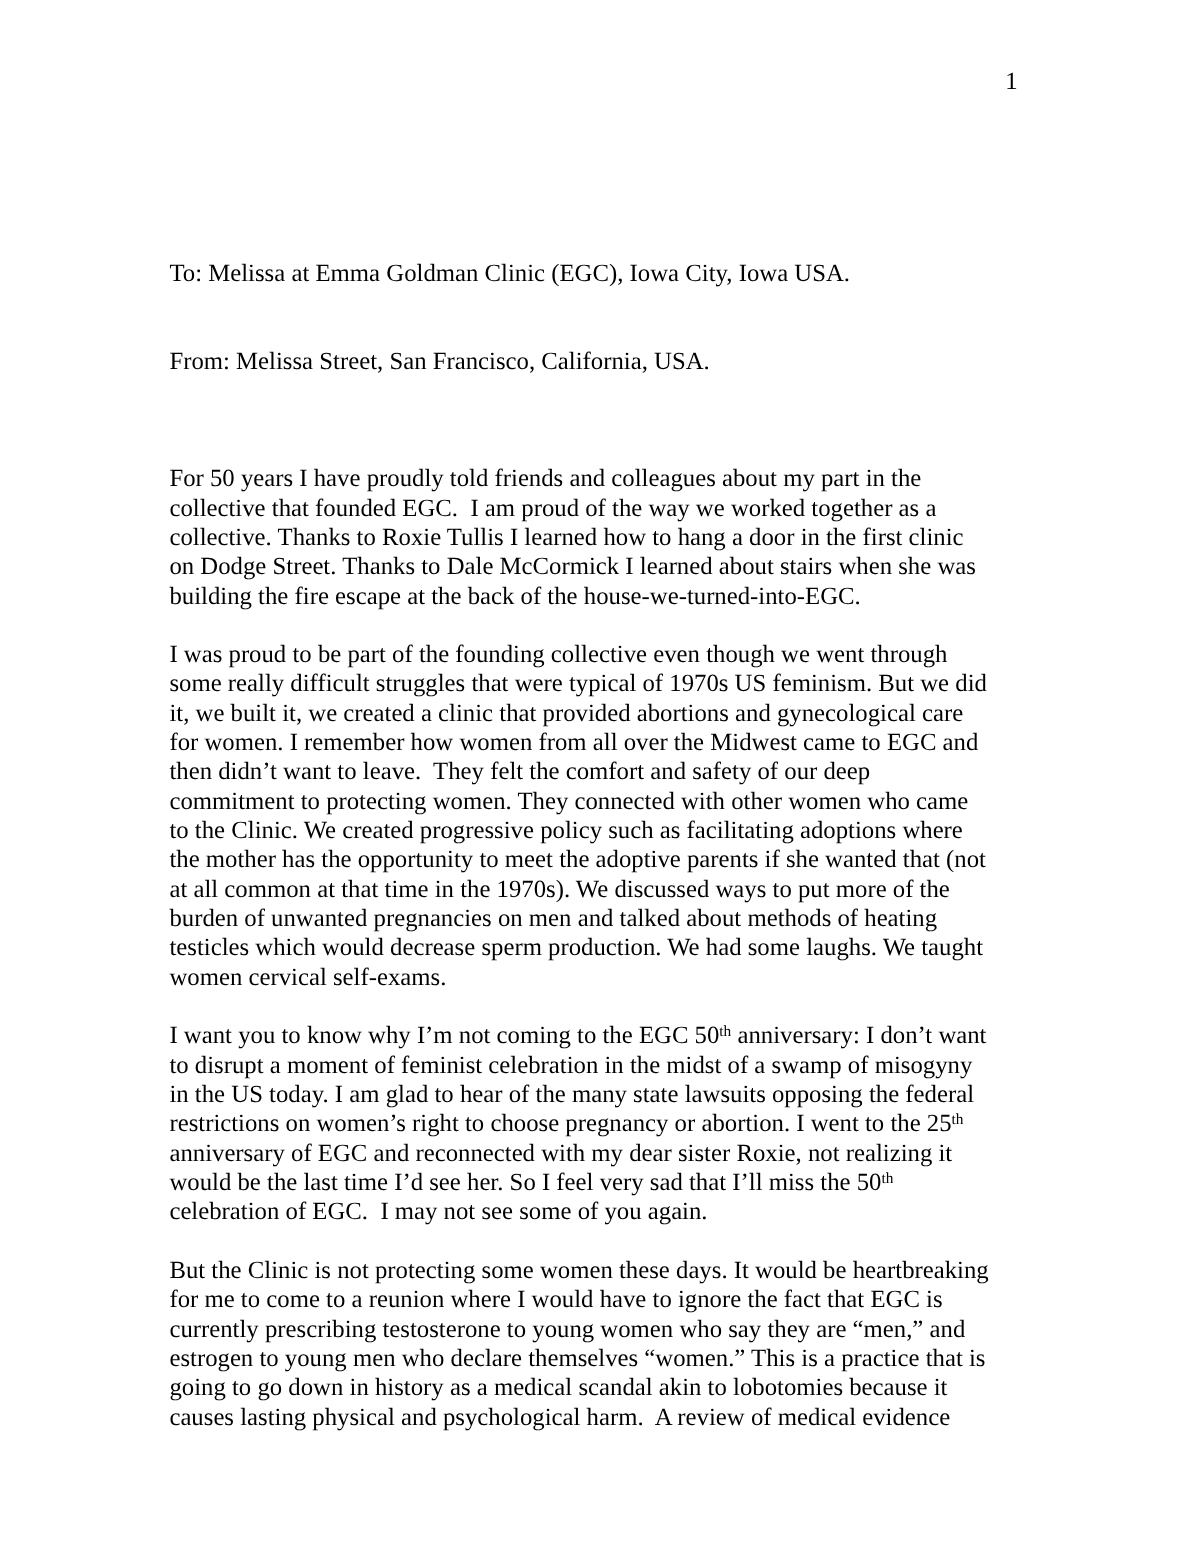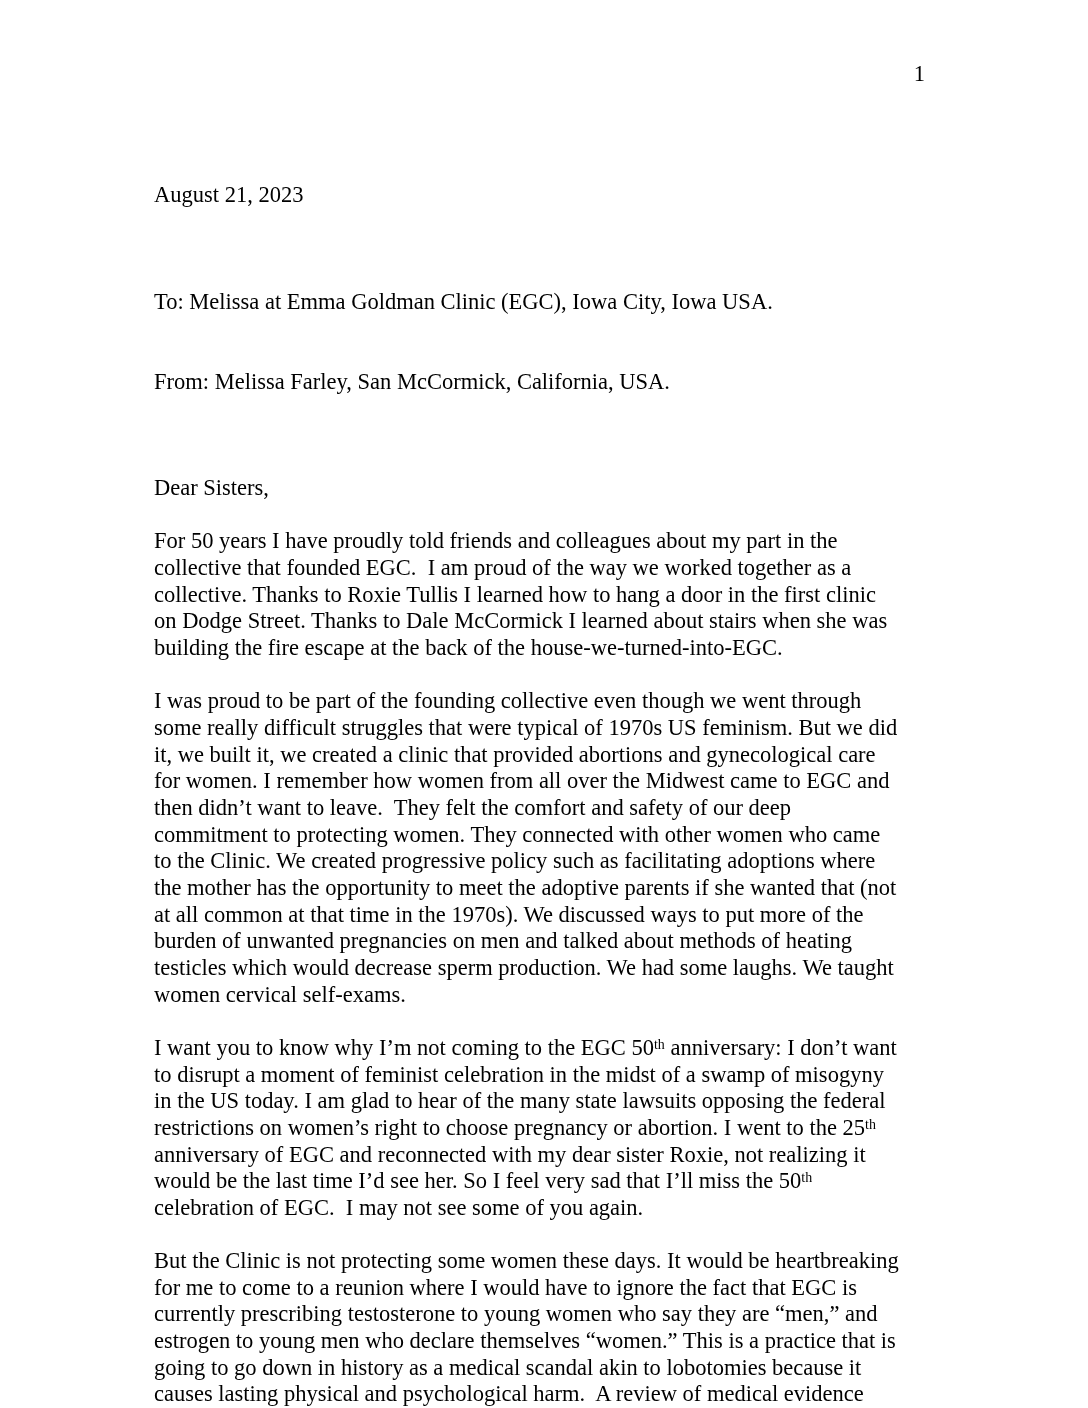--- a/index.html
+++ b/index.html
@@ -46,28 +46,26 @@
     line-height: 0;
   }
 </style>
 </head>
 <body>
 
 <div class="page">
   <div class="page-number">1</div>
 
   <div class="letter-body">
-    <div class="block">August 21, 2023</div>
 
     <div class="block">
       <div class="line">To: Melissa at Emma Goldman Clinic (EGC), Iowa City, Iowa USA.</div>
-      <div class="line">From: Melissa Farley, San McCormick, California, USA.</div>
+      <div class="line">From: Melissa Street, San Francisco, California, USA.</div>
     </div>
 
-    <div class="block">Dear Sisters,</div>
 
     <div id="paragraphs">
         <div class="block"><div class="line">For 50 years I have proudly told friends and colleagues about my part in the</div><div class="line">collective that founded EGC.  I am proud of the way we worked together as a</div><div class="line">collective. Thanks to Roxie Tullis I learned how to hang a door in the first clinic</div><div class="line">on Dodge Street. Thanks to Dale McCormick I learned about stairs when she was</div><div class="line">building the fire escape at the back of the house-we-turned-into-EGC.</div></div>
         <div class="block"><div class="line">I was proud to be part of the founding collective even though we went through</div><div class="line">some really difficult struggles that were typical of 1970s US feminism. But we did</div><div class="line">it, we built it, we created a clinic that provided abortions and gynecological care</div><div class="line">for women. I remember how women from all over the Midwest came to EGC and</div><div class="line">then didn’t want to leave.  They felt the comfort and safety of our deep</div><div class="line">commitment to protecting women. They connected with other women who came</div><div class="line">to the Clinic. We created progressive policy such as facilitating adoptions where</div><div class="line">the mother has the opportunity to meet the adoptive parents if she wanted that (not</div><div class="line">at all common at that time in the 1970s). We discussed ways to put more of the</div><div class="line">burden of unwanted pregnancies on men and talked about methods of heating</div><div class="line">testicles which would decrease sperm production. We had some laughs. We taught</div><div class="line">women cervical self-exams.</div></div>
         <div class="block"><div class="line">I want you to know why I’m not coming to the EGC 50<sup>th</sup> anniversary: I don’t want</div><div class="line">to disrupt a moment of feminist celebration in the midst of a swamp of misogyny</div><div class="line">in the US today. I am glad to hear of the many state lawsuits opposing the federal</div><div class="line">restrictions on women’s right to choose pregnancy or abortion. I went to the 25<sup>th</sup></div><div class="line">anniversary of EGC and reconnected with my dear sister Roxie, not realizing it</div><div class="line">would be the last time I’d see her. So I feel very sad that I’ll miss the 50<sup>th</sup></div><div class="line">celebration of EGC.  I may not see some of you again.</div></div>
         <div class="block"><div class="line">But the Clinic is not protecting some women these days. It would be heartbreaking</div><div class="line">for me to come to a reunion where I would have to ignore the fact that EGC is</div><div class="line">currently prescribing testosterone to young women who say they are “men,” and</div><div class="line">estrogen to young men who declare themselves “women.” This is a practice that is</div><div class="line">going to go down in history as a medical scandal akin to lobotomies because it</div><div class="line">causes lasting physical and psychological harm.  A review of medical evidence</div></div>
       </div>
   </div>
 </div>
 

